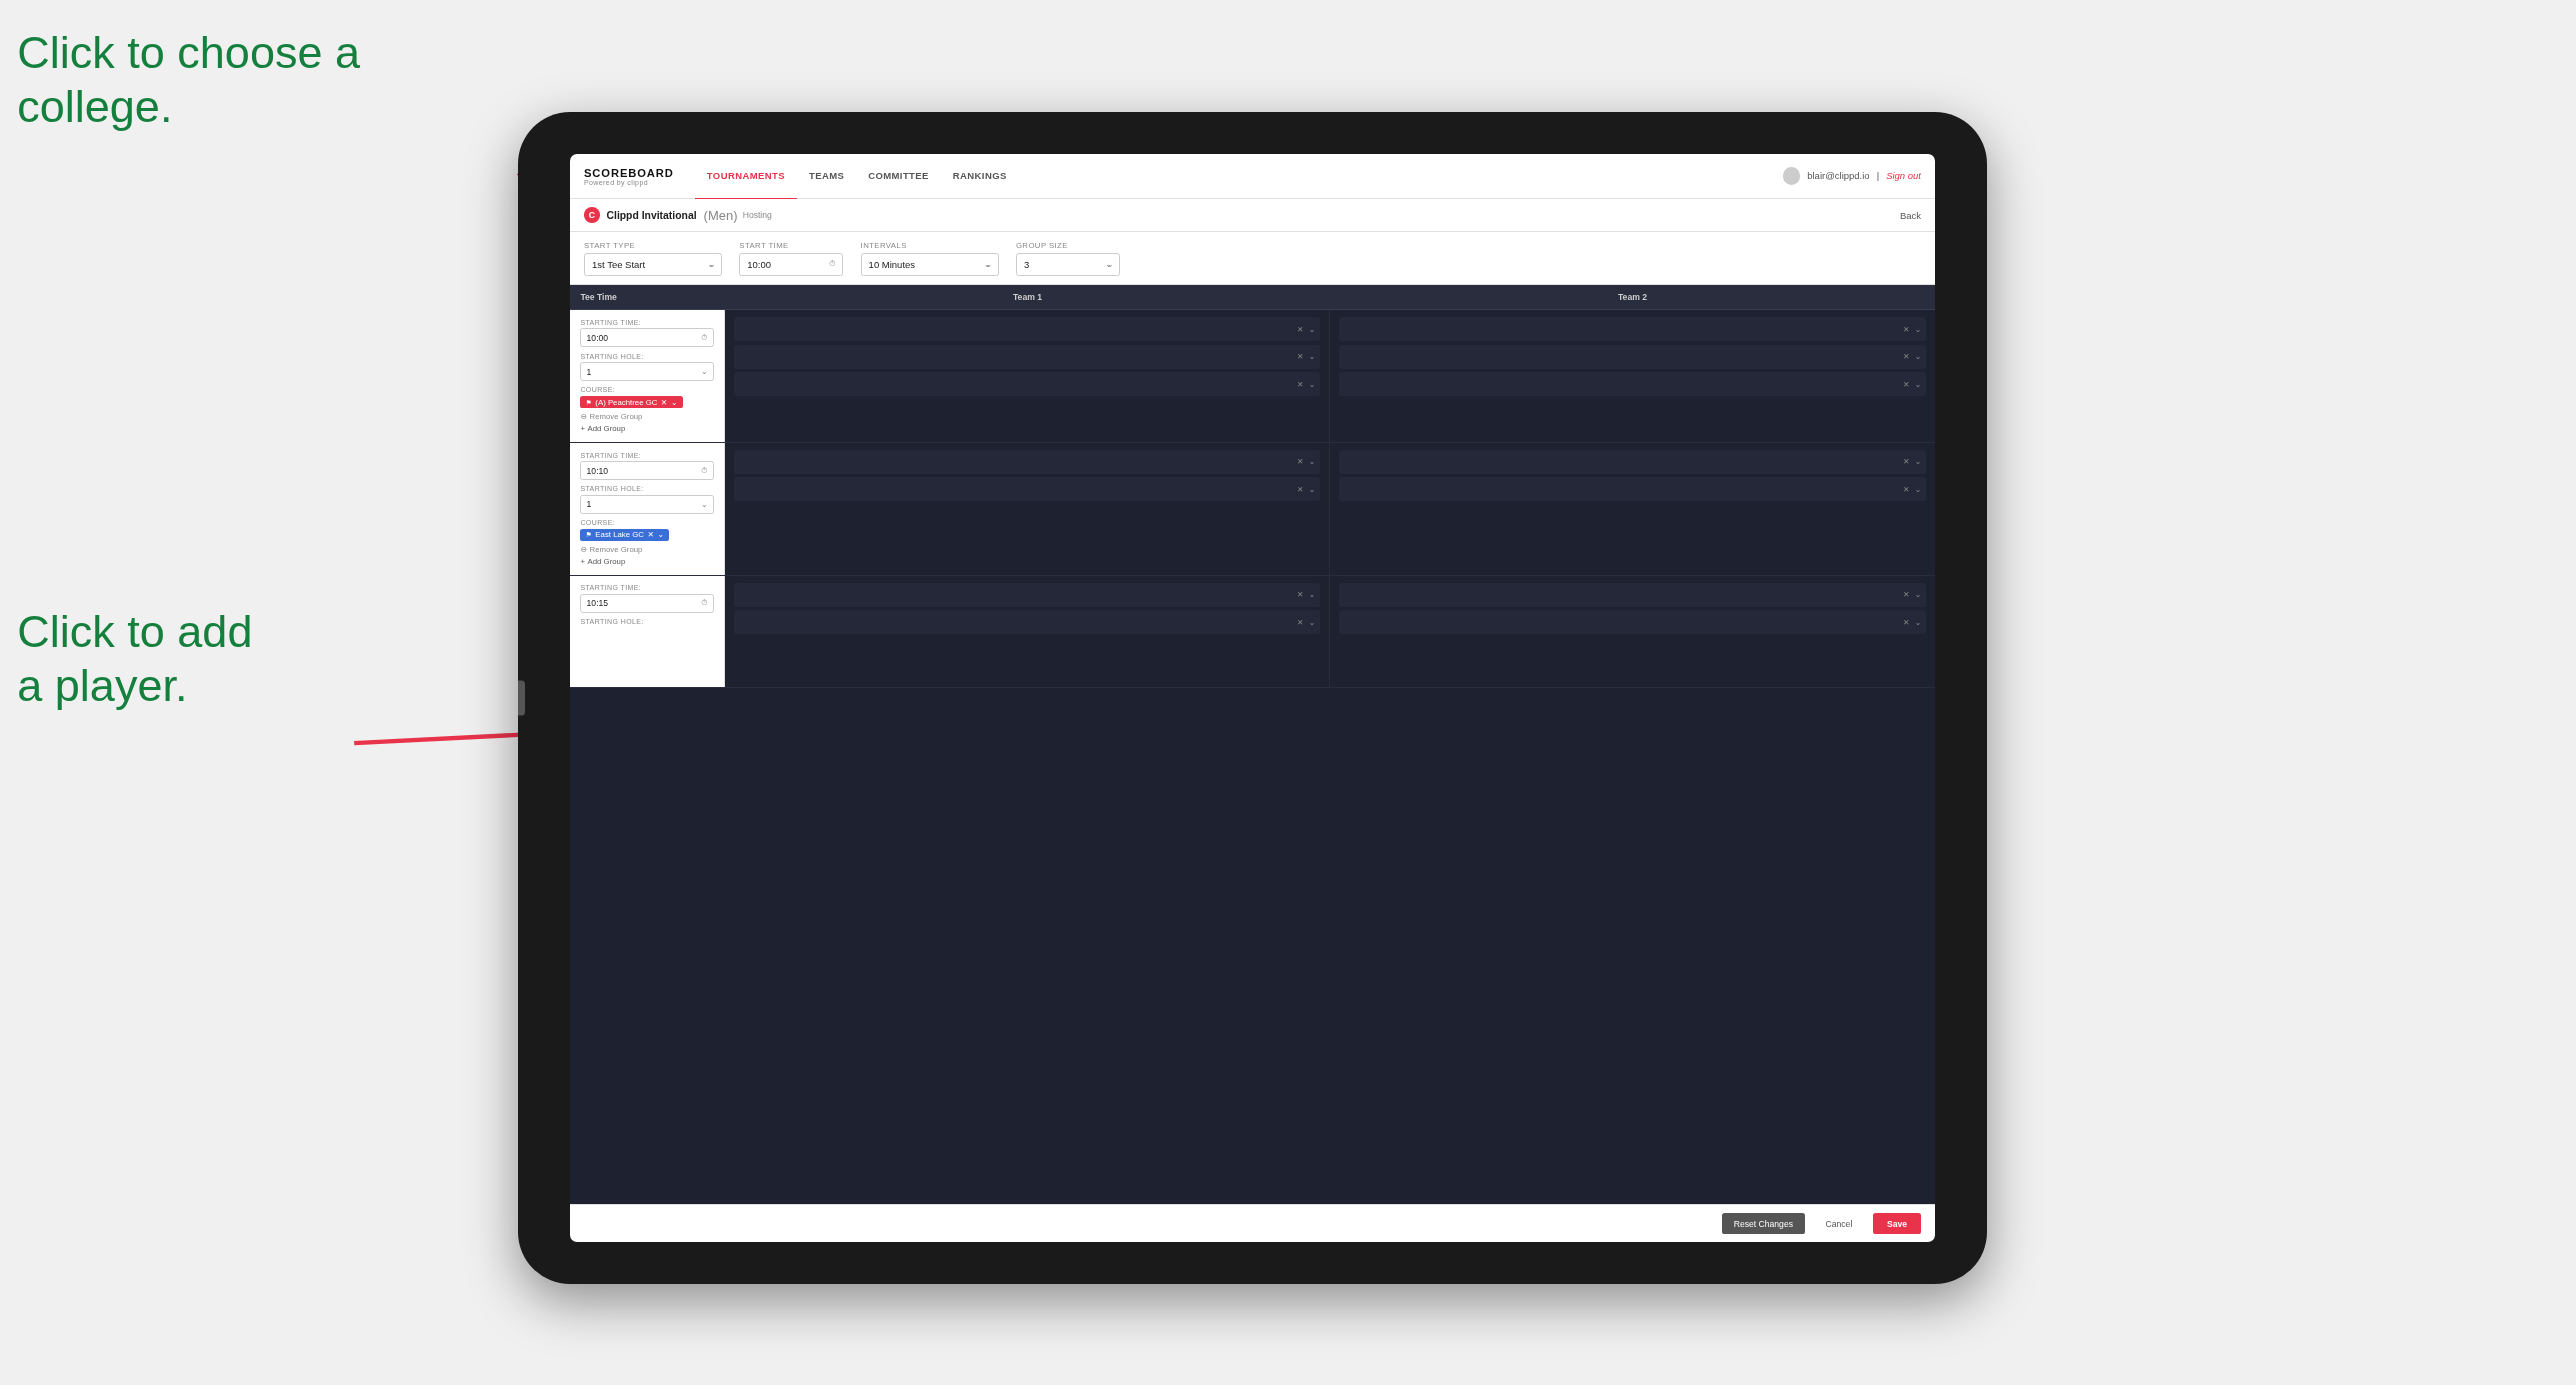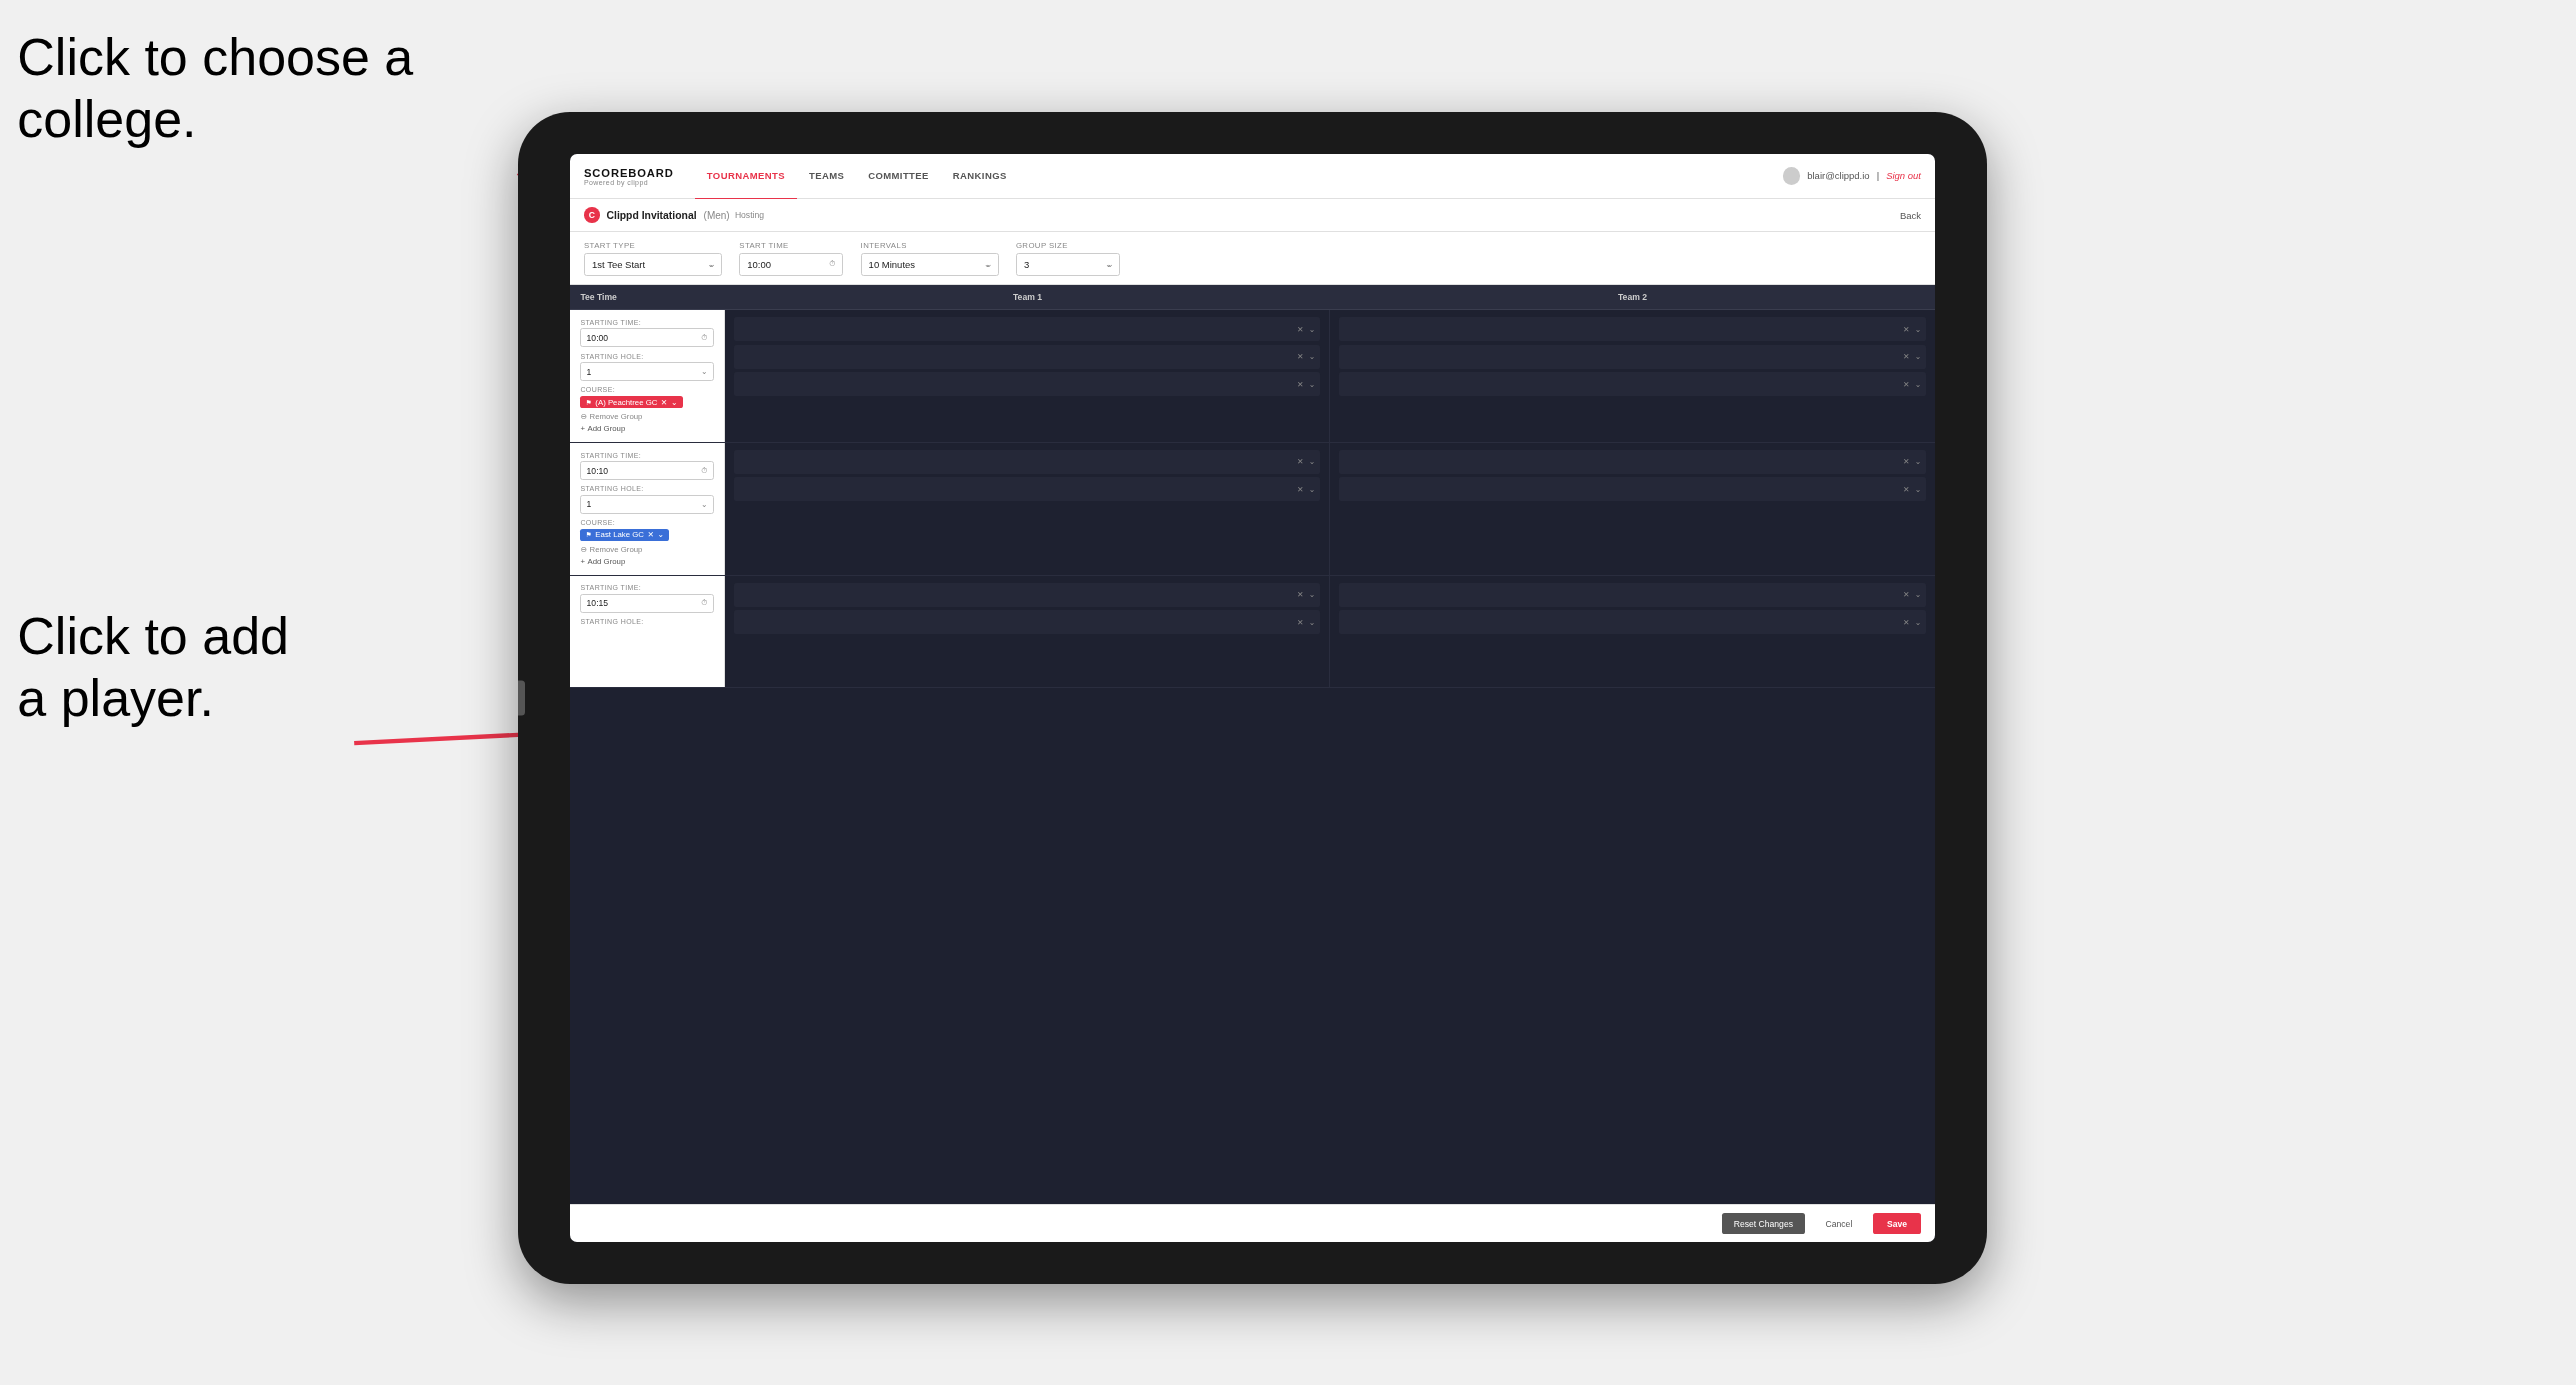--- a/index.html
+++ b/index.html
@@ -8,23 +8,23 @@
       font-family: -apple-system, BlinkMacSystemFont, 'Segoe UI', sans-serif;
       width: 2576px;
       height: 1386px;
       position: relative;
       overflow: hidden;
     }
 
     
     .annotation {
       position: absolute;
-      font-size: 52px;
+      font-size: 45px;
       font-weight: 400;
-      color: #000000;
+      color: #15803d;
       line-height: 1.2;
     }
     .annotation-1 { top: 26px; left: 17.3px; }
     .annotation-2 { top: 605px; left: 17.3px; }
 
     
     .arrows-overlay {
       position: absolute;
       top: 0; left: 0;
       width: 2576px;
@@ -400,21 +400,21 @@
         <span>|</span>
         <span style="cursor:pointer;color:#e8334a;font-style:italic;">Sign out</span>
       </div>
     </div>
 
     <div class="sub-header">
       <div class="clippd-logo">
         <span>C</span>
       </div>
       <span class="sub-title">Clippd Invitational</span>
-      <span style="font-size:10px;color:#888;margin-right:5.2px;">(Men)</span>
+      <span style="font-size:13px;color:#888;margin-right:5.2px;">(Men)</span>
       <span class="hosting-badge">Hosting</span>
       <span class="back-btn">Back</span>
     </div>
 
     <div class="form-row">
       <div class="form-group">
         <span class="form-label">Start Type</span>
         <div class="form-select" style="width:138px;align-items:center;">
           <span>1st Tee Start</span>
           <span style="margin-left:auto;font-size:7.8px;color:#888;">⌄</span>

